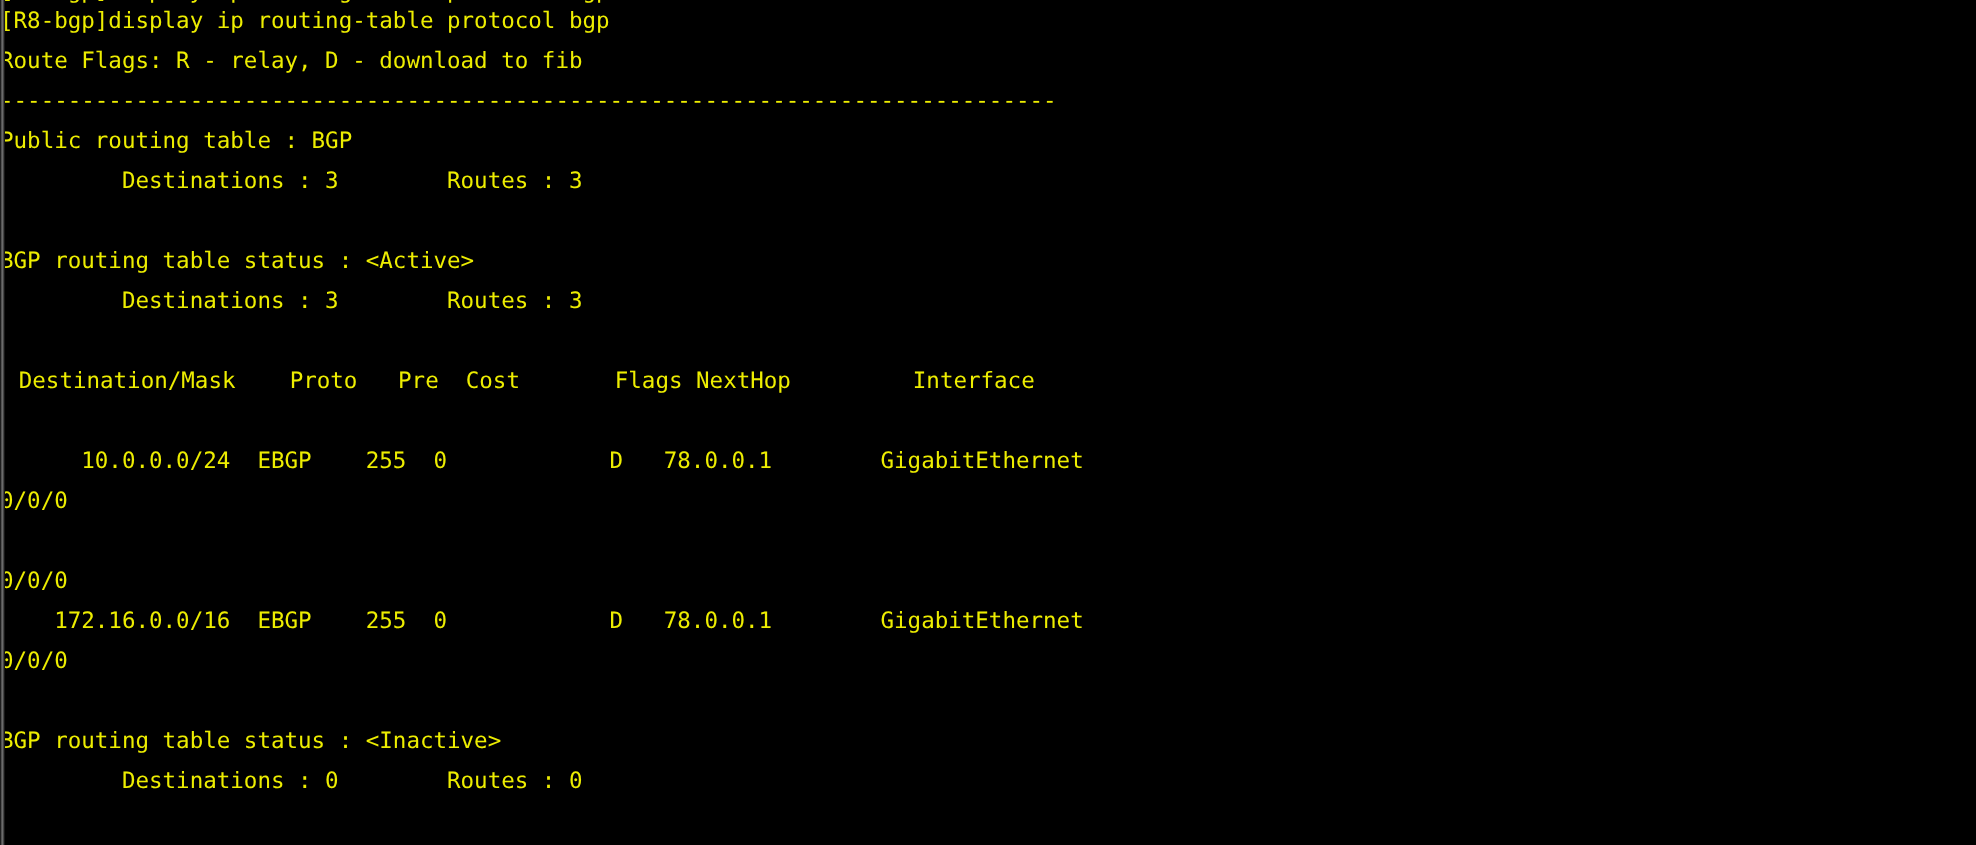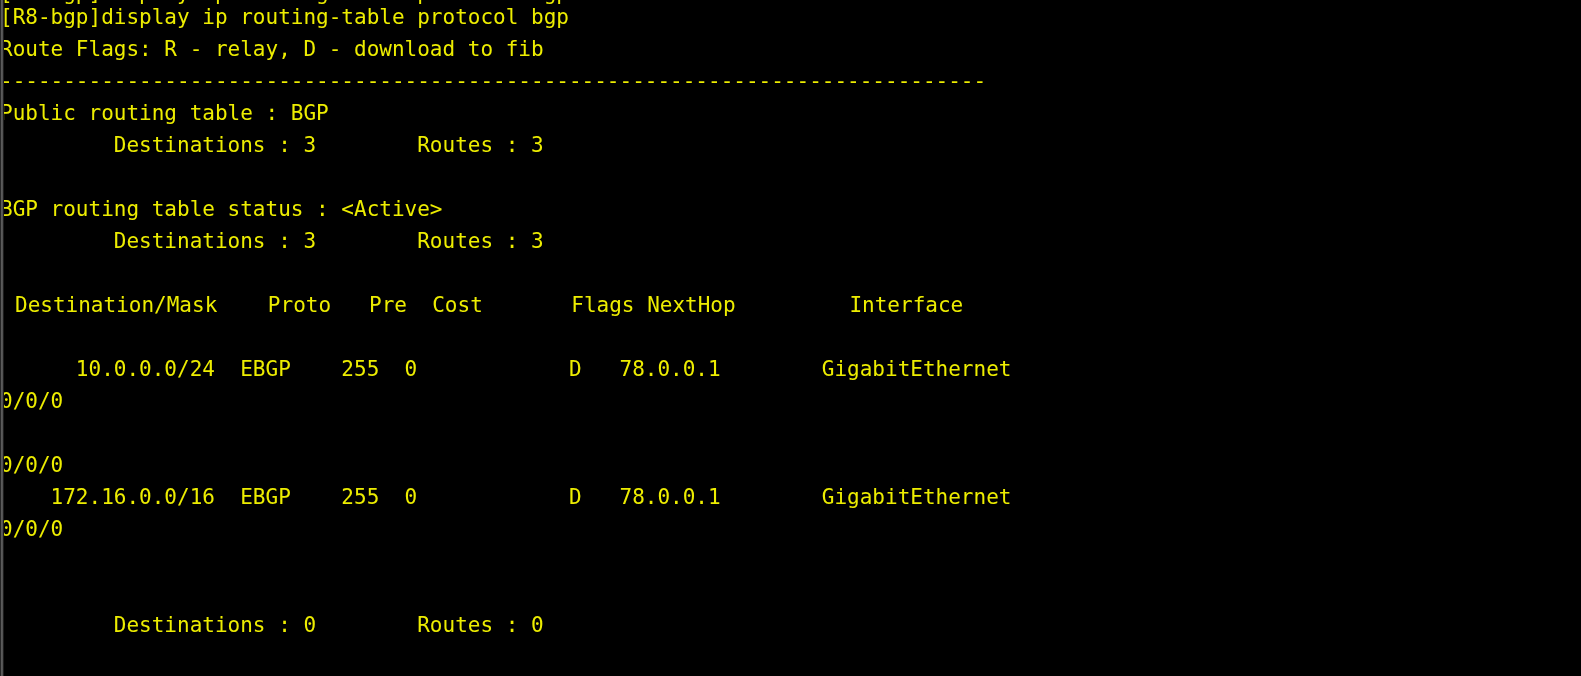--- a/index.html
+++ b/index.html
@@ -42,21 +42,21 @@
     height: 676px;
     padding: 0;
     margin: 0;
   }
   .line {
     position: absolute;
     left: 0;
     white-space: pre;
     color: #eded00;
     font-family: "DejaVu Sans Mono", "Liberation Mono", monospace;
-    font-size: 21px;
+    font-size: 18px;
     line-height: 32px;
     letter-spacing: 0px;
     height: 32px;
   }
 </style>
 </head>
 <body>
 
 <div id="terminal">
 
@@ -94,17 +94,18 @@
 
 
     <div class="line" style="top:449px;">0/0/0</div>
 
     <div class="line" style="top:481px;">    172.16.0.0/16  EBGP    255  0            D   78.0.0.1        GigabitEthernet</div>
 
     <div class="line" style="top:513px;">0/0/0</div>
 
     <div class="line" style="top:545px;"></div>
 
+    <div class="line" style="top:577px;">BGP routing table status : &lt;Inactive&gt;</div>
 
     <div class="line" style="top:609px;">         Destinations : 0        Routes : 0</div>
 
   </div>
 </div>
 
 </body></html>

